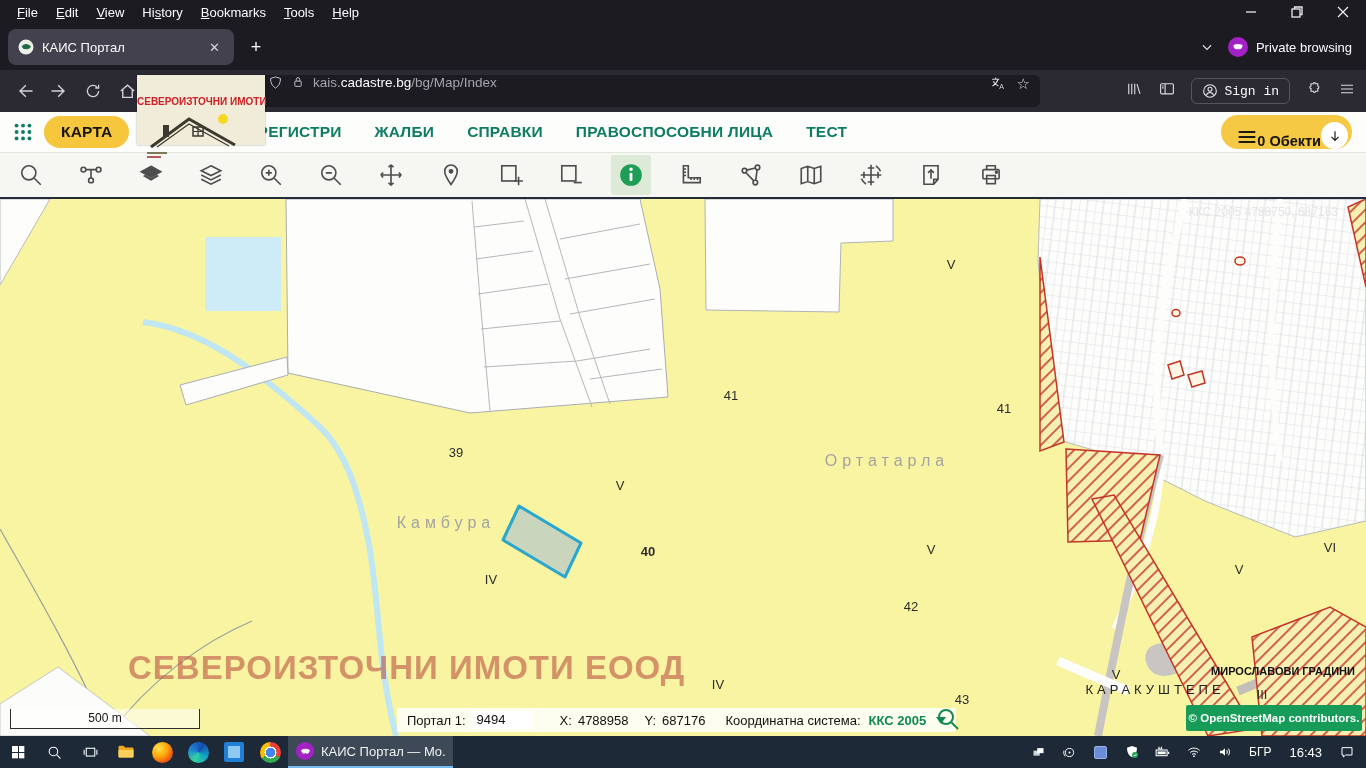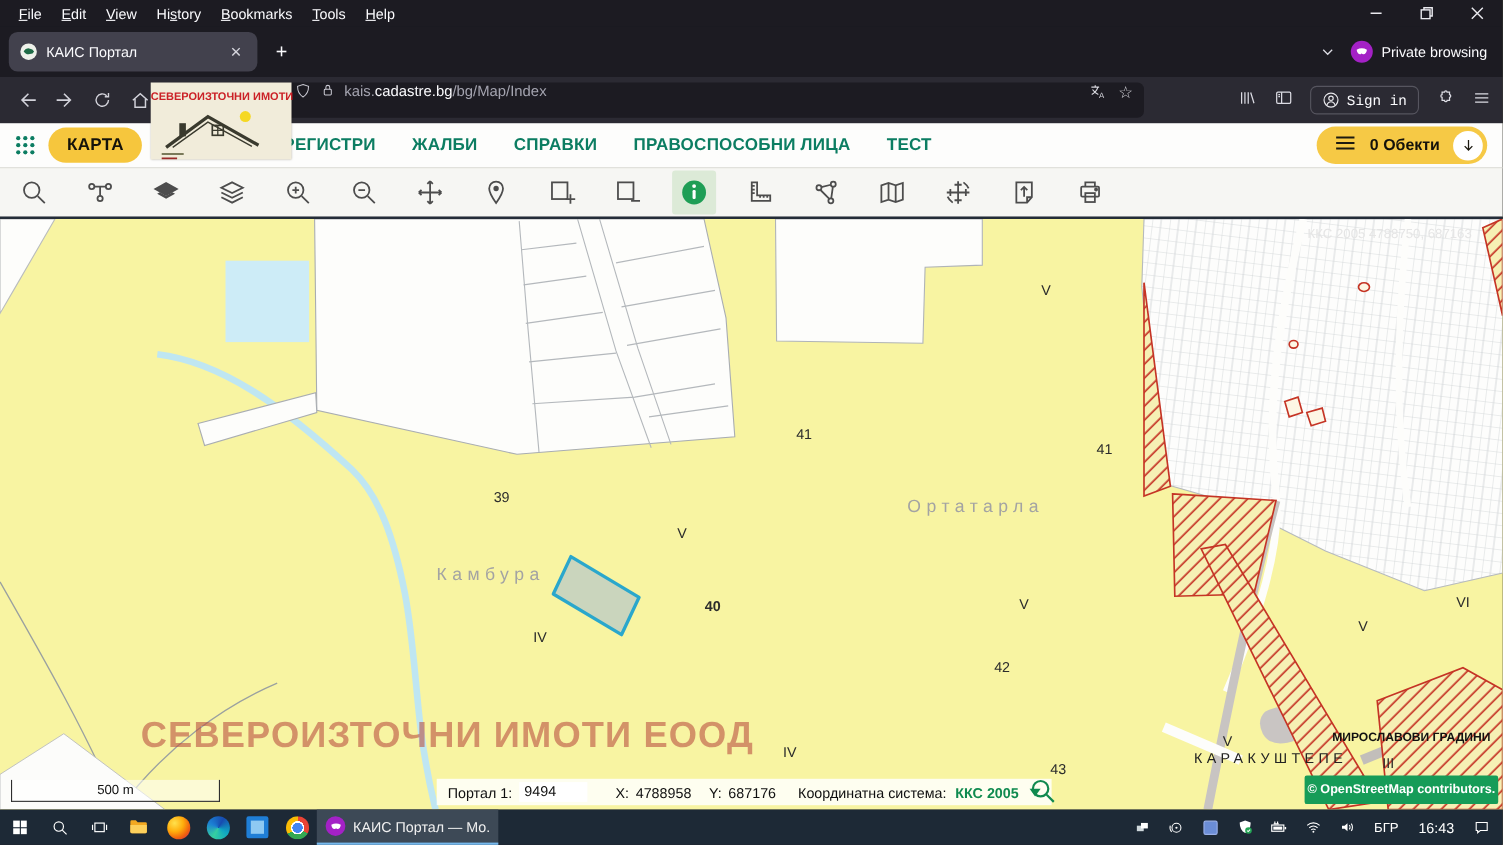--- a/index.html
+++ b/index.html
@@ -33,28 +33,28 @@
   .navbar-right { margin-left:auto; display:flex; align-items:center; gap:15px;font-family:Liberation Mono, monospace; }
   .nr-ico svg { stroke:#dcdce4; stroke-width:1.5; fill:none; }
   .signin { display:flex; align-items:center; gap:6px; border:1px solid #56555f; border-radius:6px; padding:4px 10px; color:#fbfbfe; font-size:13px; }
   .star { color:#d7d7de; font-size:15px; }
 
   
   .sitenav { position:absolute; top:112px; left:0; width:1366px; height:40px; background:#fdfdfc; display:flex; align-items:center; padding-left:12px; }
   .snav-items { display:flex; align-items:center; gap:33px; margin-left:10px; }
   .snav { color:#0c7d62; font-weight:bold; font-size:15.5px; white-space:nowrap; letter-spacing:.2px; }
   .snav.active { background:#f6c63d; color:#15130a; padding:7px 17px; border-radius:17px; }
-  .objects-pill { margin-left:auto; margin-right:14px; background:#f6c945; border-radius:17px; height:34px; display:flex; align-items:center; gap:12px; padding:0 4px 0 16px; }
+  .objects-pill { margin-left:auto; margin-right:14px; background:#f6c945; border-radius:17px; height:34px; display:flex; align-items:flex-end; padding:0 4px 0 16px; }
   .objects-pill .burger svg { stroke:#1c1a10; stroke-width:2.4; }
   .objects-pill .olabel { font-weight:bold; font-size:14.5px; color:#14120a; }
   .pill-circle { width:27px; height:27px; background:#fff; border-radius:50%; display:flex; align-items:center; justify-content:center; }
   .pill-circle svg { stroke:#1c1a10; stroke-width:2; fill:none; }
 
   
-  .logo { position:absolute; left:137px; top:75px; width:128px; height:70px; background:#f1ecda; z-index:60; box-shadow:0 0 2px rgba(0,0,0,.35); padding-top:8px; }
+  .logo { position:absolute; left:137px; top:75px; width:128px; height:70px; background:#f1ecda; z-index:60; box-shadow:0 0 2px rgba(0,0,0,.35); padding-top:21px; }
   .logo .ltitle { color:#cb2127; font-weight:bold; font-size:10px; text-align:center; white-space:nowrap; letter-spacing:0; }
 
   
   .maptoolbar { position:absolute; top:152px; left:0; width:1366px; height:45px; background:#f6f6f3; border-top:1px solid #e4e4df; display:flex; align-items:center; padding-left:1px; }
   .tool { width:40px; height:40px; margin:0 10px; display:flex; align-items:center; justify-content:center; }
   .tool svg { stroke:#4d4d4d; stroke-width:1.5; fill:none; }
   .tool.active { background:#dcead7; border-radius:3px; }
   .tb-sep { position:absolute; top:197px; left:0; width:1366px; height:2px; background:#232d39; z-index:5; }
 
   

